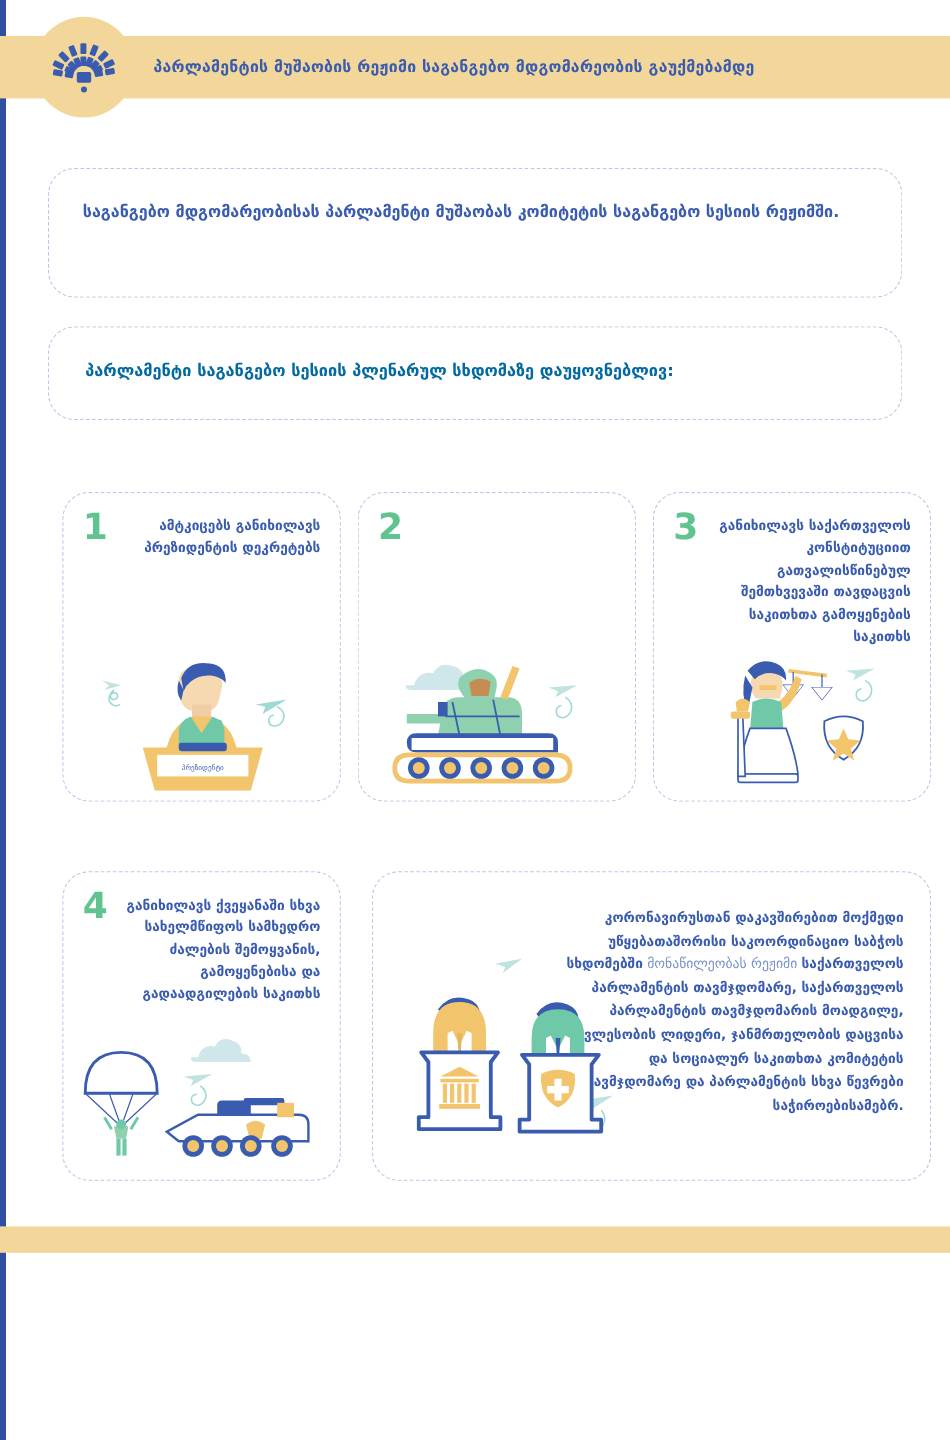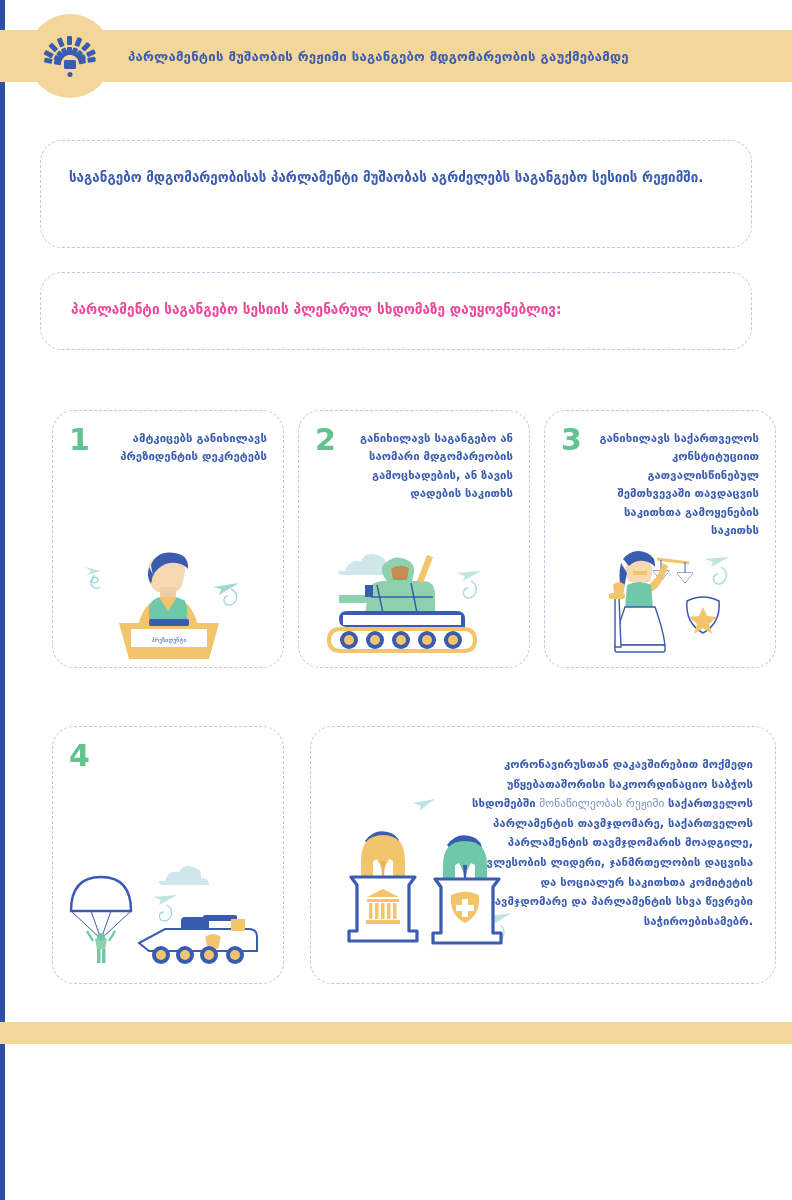--- a/index.html
+++ b/index.html
@@ -34,21 +34,21 @@
   .intro-card{left:40px;top:140px;width:712px;height:108px;}
   .intro-text{
     position:absolute;left:28px;top:26px;width:652px;
     font-size:13.4px;line-height:1.62;color:#3a5cb0;font-weight:700;
   }
   .intro-text .hl{font-weight:700;}
 
   .lead-card{left:40px;top:272px;width:712px;height:78px;}
   .lead-text{
     position:absolute;left:30px;top:26px;width:660px;
-    font-size:13.6px;line-height:1.5;color:#ec4899;font-weight:700;
+    font-size:13.6px;line-height:1.5;color:#0369a1;font-weight:700;
   }
 
   
   .item{box-sizing:border-box;}
   .item-1{left:52px;top:410px;width:232px;height:258px;}
   .item-2{left:298px;top:410px;width:232px;height:258px;}
   .item-3{left:544px;top:410px;width:232px;height:258px;}
   .item-4{left:52px;top:726px;width:232px;height:258px;}
   .wide-card{left:310px;top:726px;width:466px;height:258px;}
 
@@ -127,21 +127,21 @@
           </g>
         </g>
         <rect x="23" y="26" width="12" height="9" rx="1.5"></rect>
         <rect x="26.5" y="38" width="5" height="5" rx="2.5"></rect>
       </g>
     </svg>
   </div>
   <div class="header-title">პარლამენტის მუშაობის რეჟიმი საგანგებო მდგომარეობის გაუქმებამდე</div>
 
   <div class="card intro-card">
-    <div class="intro-text"><span>საგანგებო მდგომარეობისას პარლამენტი მუშაობას აგრძელებს </span><span class="hl">საგანგებო სესიის რეჟიმში.</span></div>
+    <div class="intro-text"><span>საგანგებო მდგომარეობისას პარლამენტი მუშაობას კომიტეტის </span><span class="hl">საგანგებო სესიის რეჟიმში.</span></div>
   </div>
 
   <div class="card lead-card">
     <div class="lead-text">პარლამენტი საგანგებო სესიის პლენარულ სხდომაზე დაუყოვნებლივ:</div>
   </div>
 
   <div class="card item item-1">
     <div class="item-num">1</div>
     <div class="item-text">ამტკიცებს განიხილავს პრეზიდენტის დეკრეტებს</div>
     <div class="item-art">
@@ -175,21 +175,20 @@
         </g>
         <circle cx="103" cy="62" r="3.4" fill="#6fc9a8"></circle>
         <circle cx="129" cy="62" r="3.4" fill="#6fc9a8"></circle>
         <rect x="96" y="78" width="40" height="7" rx="2" fill="#3a5cb0"></rect>
       </svg>
     </div>
   </div>
 
   <div class="card item item-2">
     <div class="item-num">2</div>
-    <div class="item-text">განიხილავს საგანგებო ან საომარი მდგომარეობის გამოცხადების, ან ზავის დადების საკითხს</div>
     <div class="item-art">
       <svg viewBox="0 0 232 118" width="232" height="118">
 
         <path d="M46 30 q4 -12 16 -10 q5 -10 16 -6 q10 2 9 12 q9 0 9 8 l-52 0 q-5 0 -5 -4 Z" fill="#cfe6ea"></path>
 
         <g fill="none" stroke="#9fd9d6" stroke-width="1.3">
           <path d="M172 40 c10 6 4 18 -3 17 c-6 -1 -6 -9 0 -10"></path>
         </g>
         <path d="M158 32 L182 30 L164 40 L166 35 Z" fill="#bfe3e0"></path>
 
@@ -272,20 +271,21 @@
         <path d="M68 44 q6 -6 12 0 l-2 8 l-9 0 Z" fill="#f2c46b"></path>
 
         <path d="M142 60 q16 -8 32 0 q2 22 -16 32 q-18 -10 -16 -32 Z" fill="#ffffff" stroke="#3a5cb0" stroke-width="1.5"></path>
         <path d="M158 66 l4 9 l10 1 l-8 7 l3 10 l-9 -6 l-9 6 l3 -10 l-8 -7 l10 -1 Z" fill="#f2c46b"></path>
       </svg>
     </div>
   </div>
 
   <div class="card item item-4">
     <div class="item-num">4</div>
+    <div class="item-text">განიხილავს ქვეყანაში სხვა სახელმწიფოს სამხედრო ძალების შემოყვანის, გამოყენებისა და გადაადგილების საკითხს</div>
     <div class="item-art">
       <svg viewBox="0 0 232 118" width="232" height="118">
 
         <path d="M112 24 q3 -11 14 -9 q5 -9 14 -5 q9 2 8 11 q8 0 8 7 l-46 0 q-4 0 -4 -4 Z" fill="#cfe6ea"></path>
 
         <g fill="none" stroke="#9fd9d6" stroke-width="1.3">
           <path d="M114 48 c9 6 3 17 -3 16 c-6 -1 -6 -9 0 -9"></path>
         </g>
         <path d="M100 40 L124 38 L106 48 L108 43 Z" fill="#bfe3e0"></path>
 

